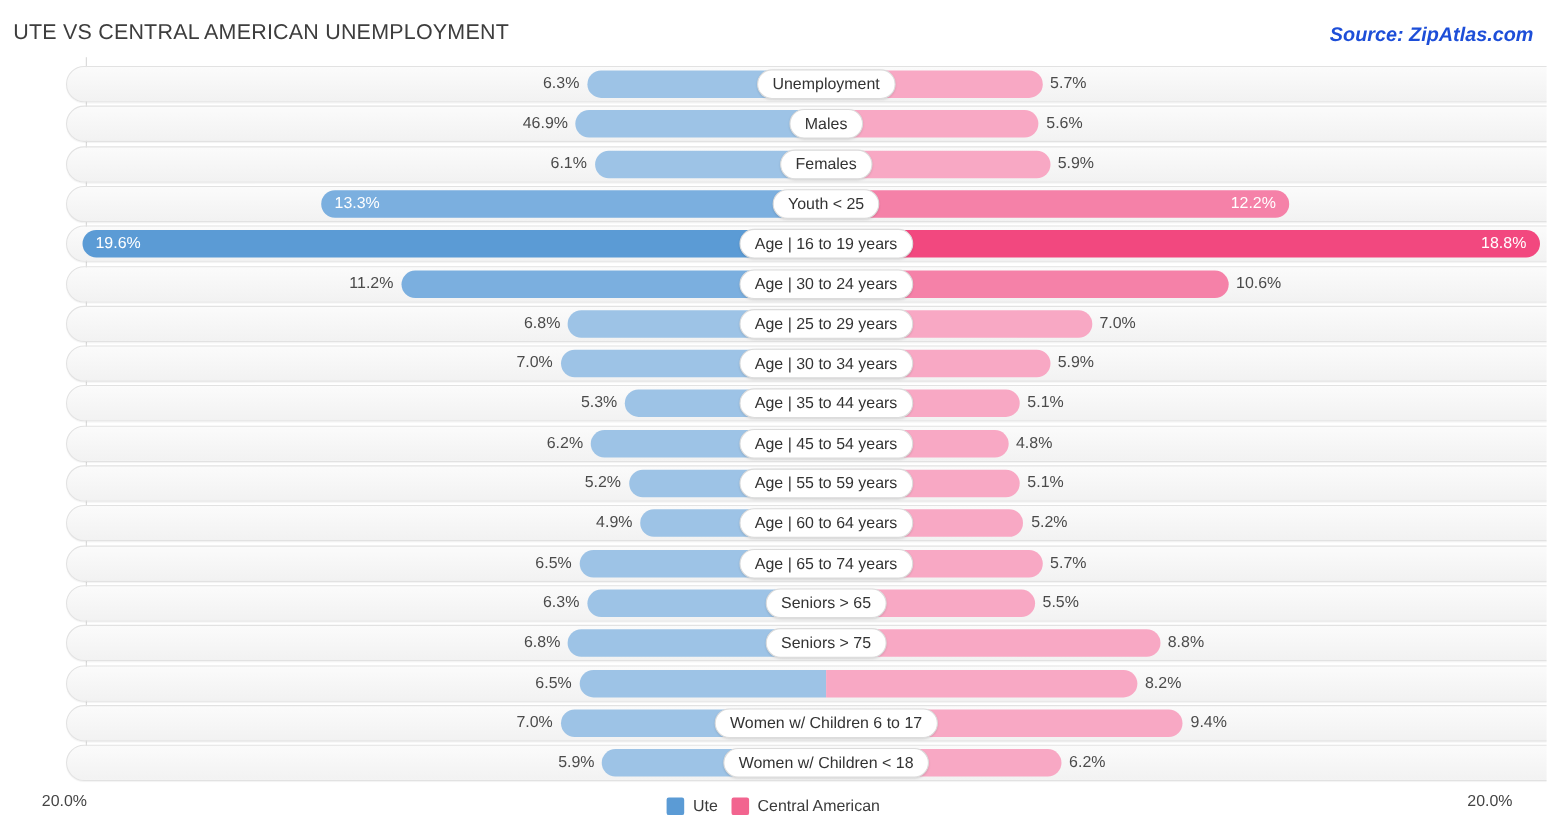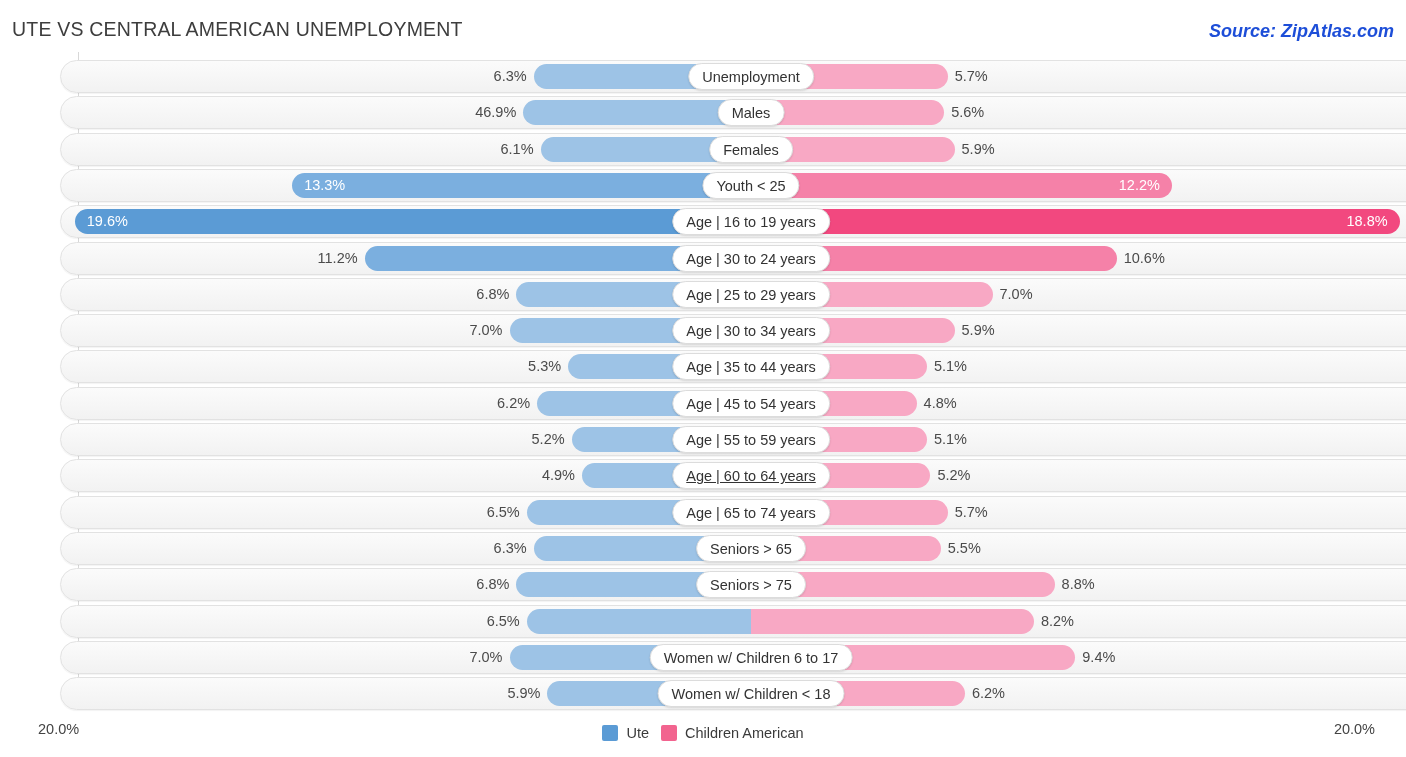--- a/index.html
+++ b/index.html
@@ -248,21 +248,21 @@
         <div class="bar bar-right" style="left: 690px; width: 175.95px; background: rgb(248, 168, 196);"></div>
         <div class="val left" style="right: 876.4px;">5.2%</div>
         <div class="val right" style="left: 872.95px;">5.1%</div>
         <div class="pill" style="left: 690px;">Age | 55 to 59 years</div>
       </div>
       <div class="row" style="top: 407.3px;">
         <div class="bar bar-left" style="left: 520.95px; width: 169.05px; background: rgb(157, 195, 230);"></div>
         <div class="bar bar-right" style="left: 690px; width: 179.4px; background: rgb(248, 168, 196);"></div>
         <div class="val left" style="right: 866.05px;">4.9%</div>
         <div class="val right" style="left: 876.4px;">5.2%</div>
-        <div class="pill" style="left: 690px; text-decoration: underline;">Age | 60 to 64 years</div>
+        <div class="pill" style="left: 690px;">Age | 60 to 64 years</div>
       </div>
       <div class="row" style="top: 443.6px;">
         <div class="bar bar-left" style="left: 465.75px; width: 224.25px; background: rgb(157, 195, 230);"></div>
         <div class="bar bar-right" style="left: 690px; width: 196.65px; background: rgb(248, 168, 196);"></div>
         <div class="val left" style="right: 921.25px;">6.5%</div>
         <div class="val right" style="left: 893.65px;">5.7%</div>
         <div class="pill" style="left: 690px;">Age | 65 to 74 years</div>
       </div>
       <div class="row" style="top: 479.9px;">
         <div class="bar bar-left" style="left: 472.65px; width: 217.35px; background: rgb(157, 195, 230);"></div>
@@ -304,16 +304,16 @@
 <div id="footer">
   <div class="axis-label" id="axis-left">20.0%</div>
   <div class="axis-label" id="axis-right">20.0%</div>
   <div id="legend">
       <div class="legend-item">
         <span class="legend-swatch" style="background: rgb(91, 155, 213);"></span>
         <span class="legend-text">Ute</span>
       </div>
       <div class="legend-item">
         <span class="legend-swatch" style="background: rgb(242, 100, 143);"></span>
-        <span class="legend-text">Children American</span>
+        <span class="legend-text">Central American</span>
       </div>
     </div>
 </div>
 
 </body></html>

